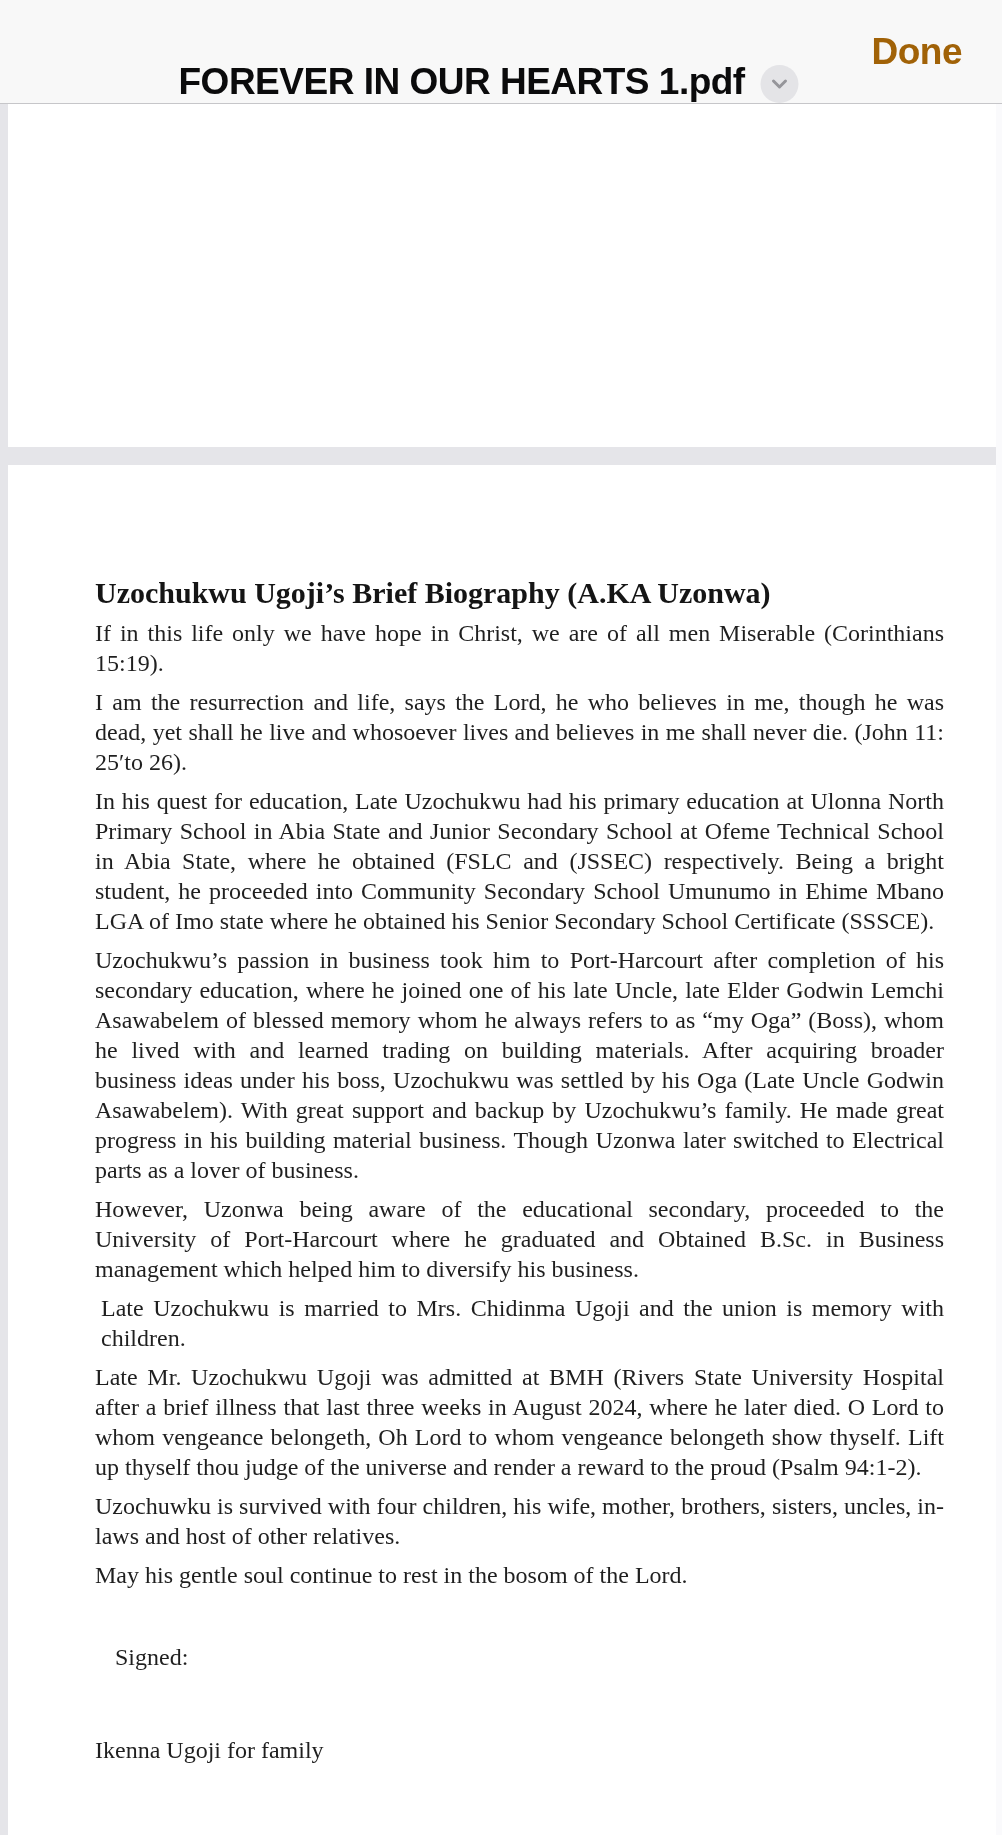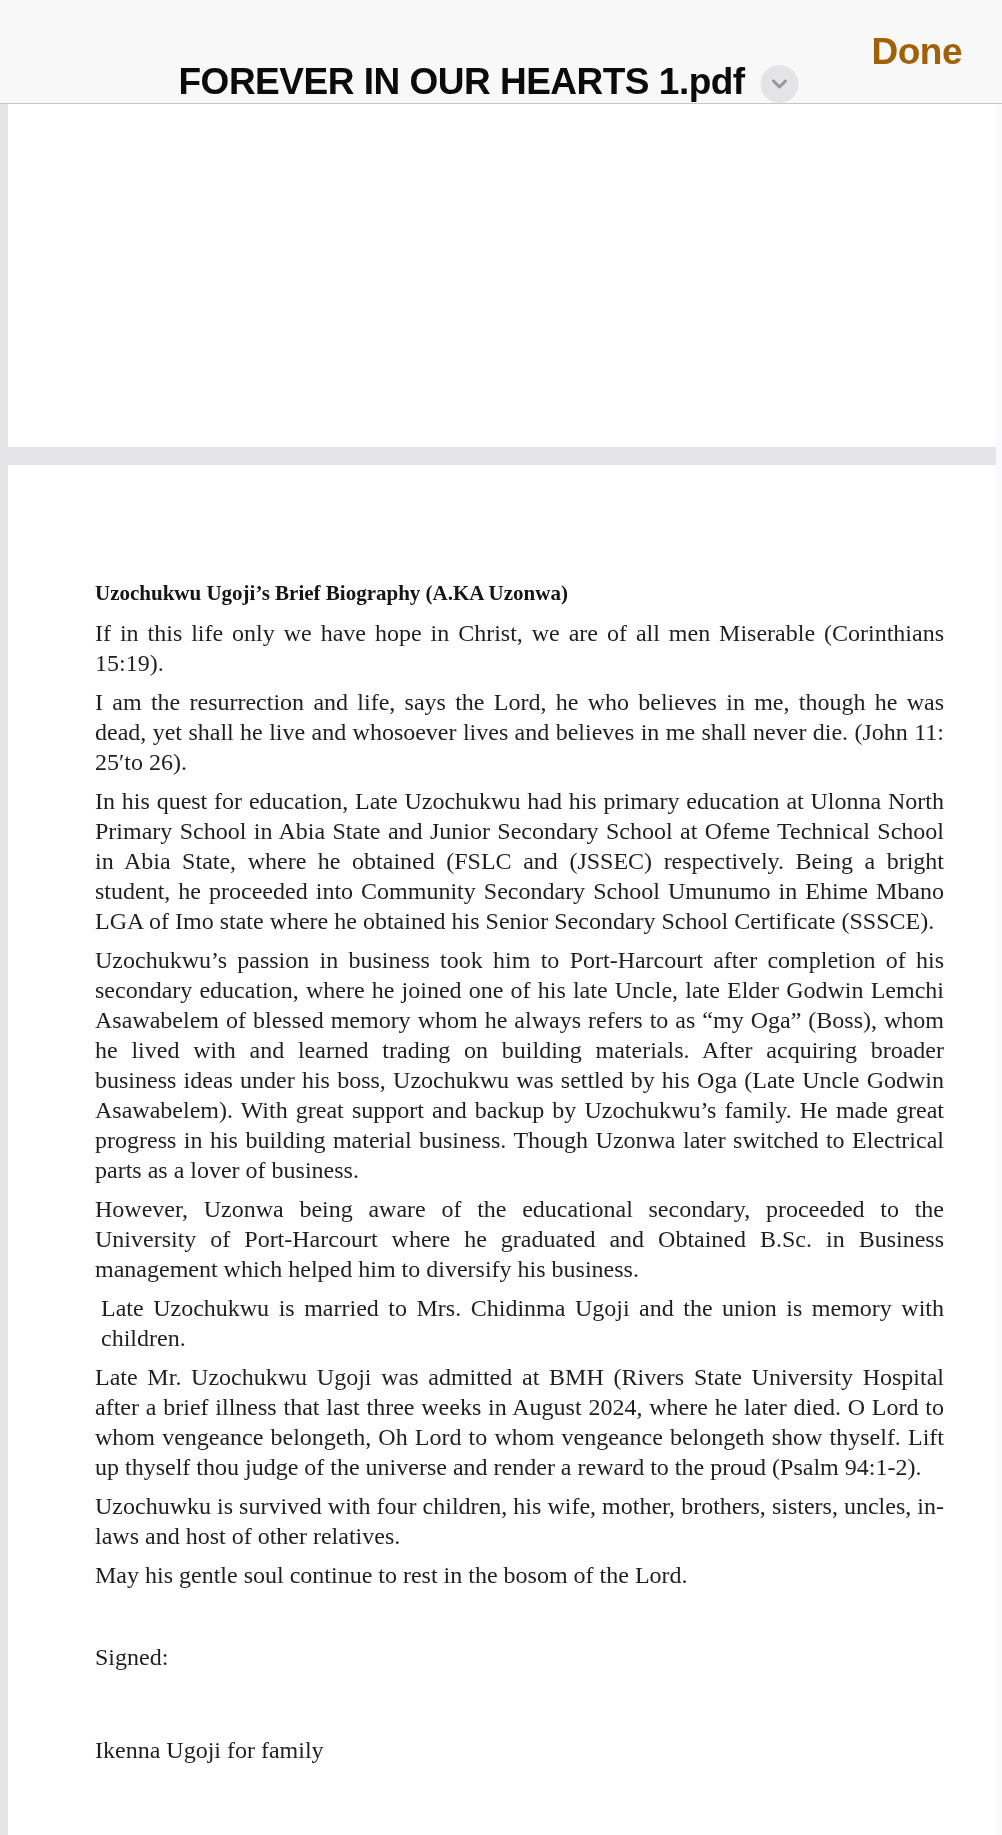--- a/index.html
+++ b/index.html
@@ -56,29 +56,29 @@
   .page-gap { height: 18px; background: #e5e5e9; }
   .page-2 {
     min-height: 1370px;
     padding: 113px 58px 40px 87px;
     font-family: "Liberation Serif", "DejaVu Serif", serif;
     color: #1f1f1f;
     font-size: 24px;
     line-height: 30px;
   }
   .page-2 h1 {
-    font-size: 21px; line-height: 30px; font-weight: 700;
+    font-size: 30px; line-height: 30px; font-weight: 700;
     margin: 0 0 10px 0; color: #151515;
   }
   .para {
     text-align: justify;
     margin: 0 0 9px 0;
   }
   .para.lead-space { padding-left: 6px; }
-  .signed-label { margin-top: 52px; }
+  .signed-label { margin-top: 52px; margin-left: 20px; }
   .signature-line { margin-top: 63px; }
 </style>
 </head>
 <body>
 
 <div class="screen">
 
   <header class="header">
     <div class="title-group">
       <span class="doc-title">FOREVER IN OUR HEARTS 1.pdf</span>

